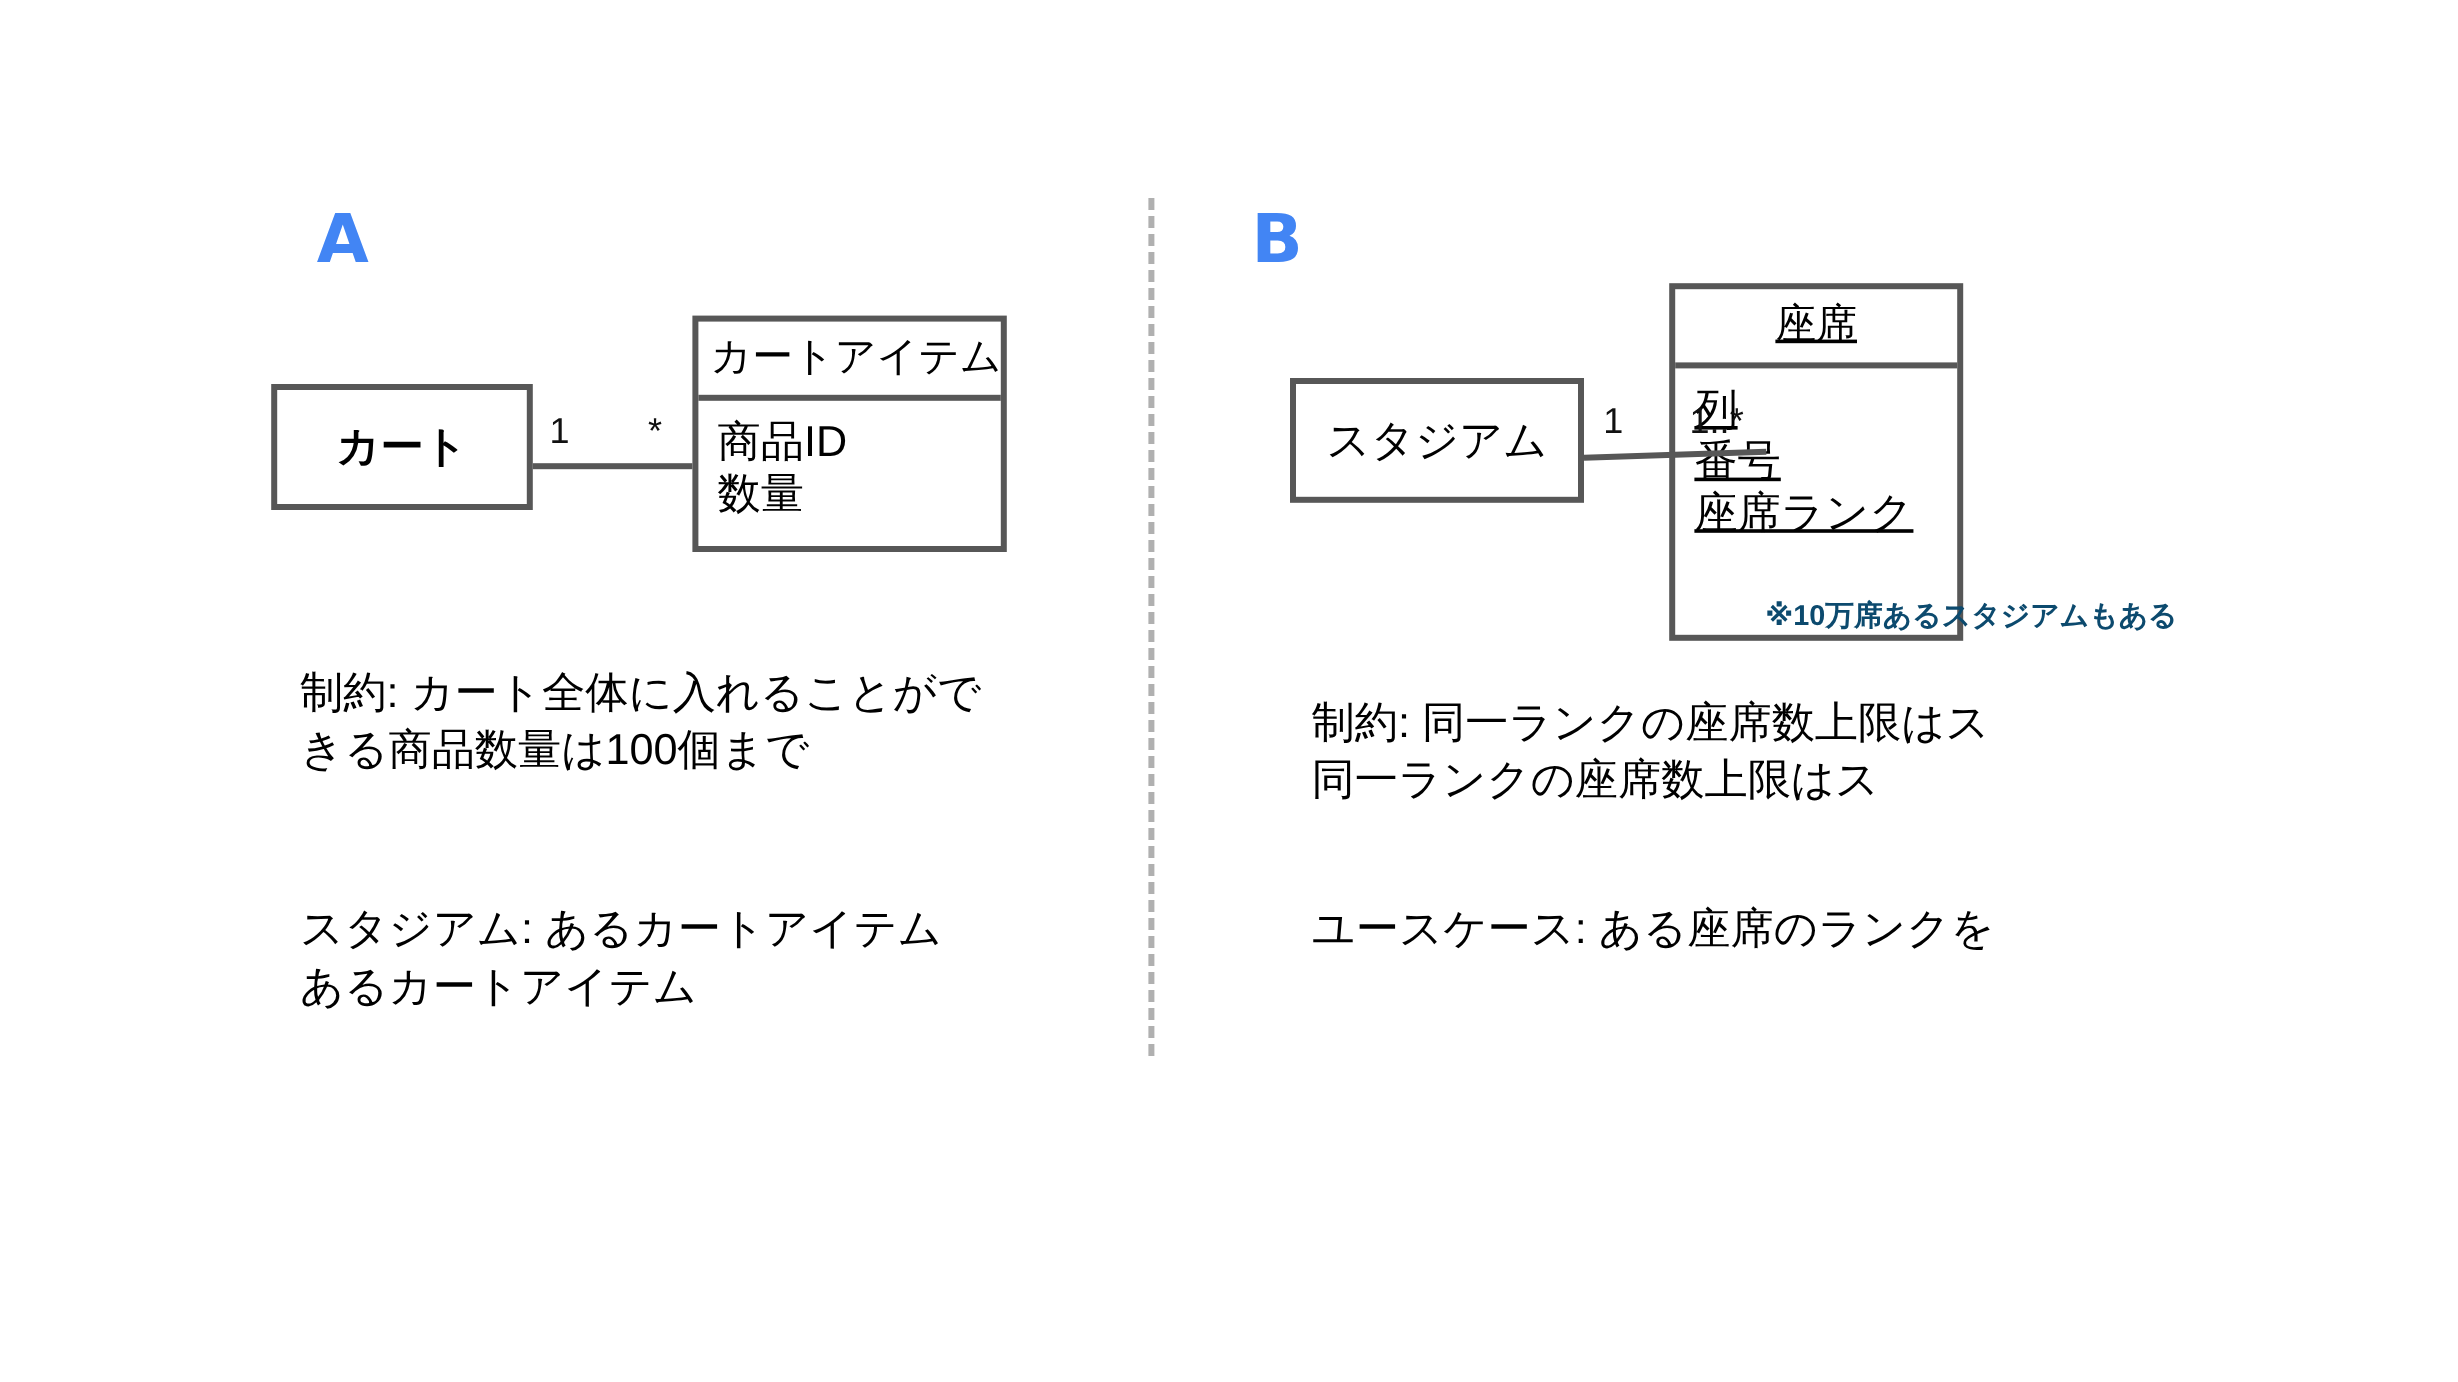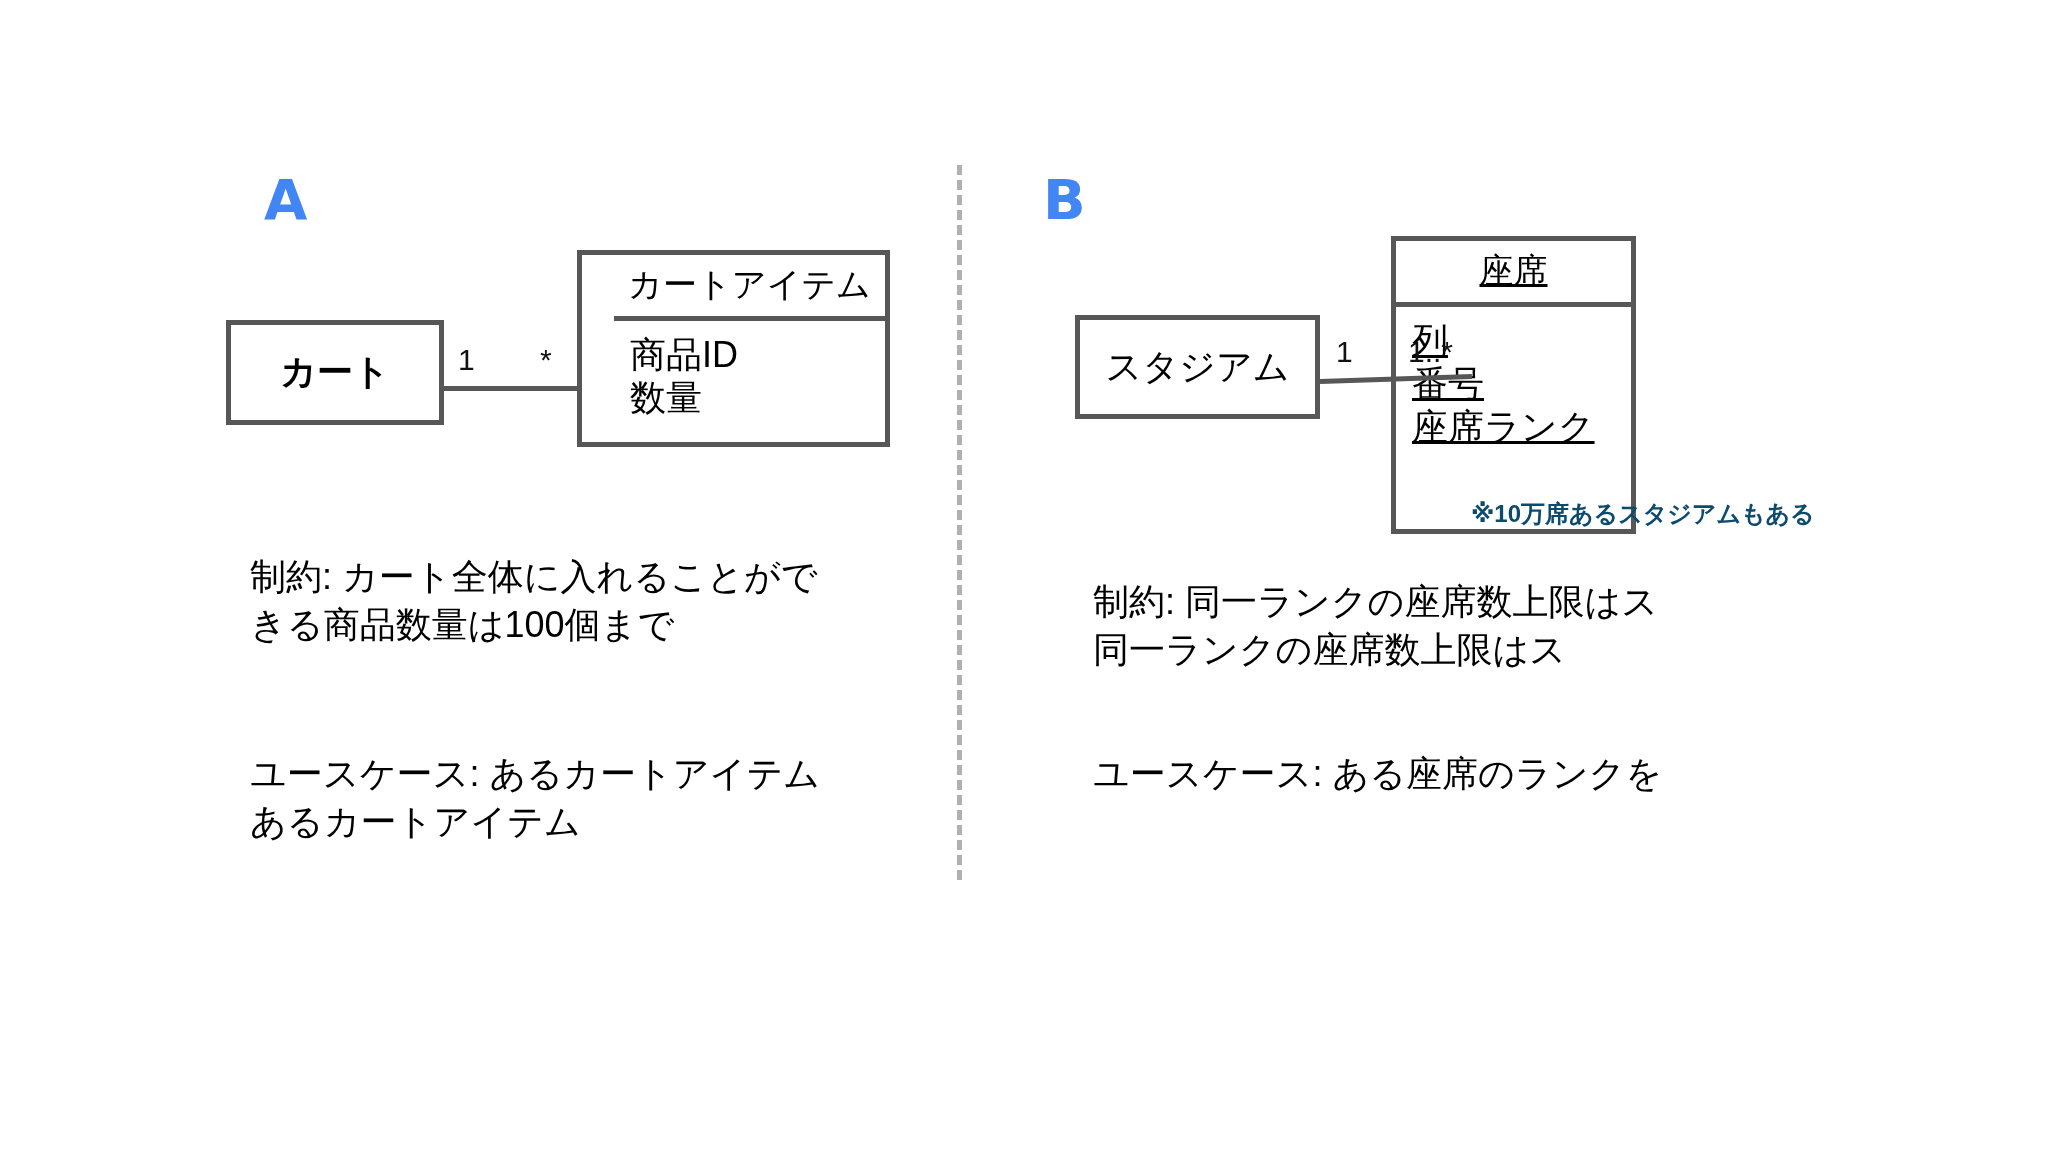--- a/index.html
+++ b/index.html
@@ -114,39 +114,39 @@
 <div id="canvas">
 
   <div class="divider"></div>
 
   <div id="label-a" class="panel-label">A</div>
 
   <div class="uml-box" id="a-left-box" style="left:226px; top:320px; width:218px; height:105px;font-weight:bold;">
     <div class="simple-name">カート</div>
   </div>
 
-  <div class="uml-box" id="a-right-box" style="left:577px; top:250px; width:313px; height:197px;padding-left:32px;">
+  <div class="uml-box" id="a-right-box" style="left:577px; top:263px; width:262px; height:197px;">
     <div class="hdr">カートアイテム</div>
     <div class="attrs">
       <div class="attr">商品ID</div>
       <div class="attr">数量</div>
     </div>
   </div>
 
   <div class="assoc-line" id="a-assoc" style="left:444px; top:386px; width:133px; height:5px;"></div>
   <div class="mult" style="left:458px; top:345px;">1</div>
   <div class="mult" style="left:540px; top:345px;">*</div>
 
   <div class="para" id="a-constraint" style="left:250px; top:553px; width:640px;">
     <div>制約: カート全体に入れることがで</div>
     <div>きる商品数量は100個まで</div>
   </div>
 
   <div class="para" id="a-usecase" style="left:250px; top:750px; width:640px;">
-    <div>ユースケース: あるカートアイテム</div>
+    <div>スタジアム: あるカートアイテム</div>
     <div>あるカートアイテム</div>
   </div>
 
   <div id="label-b" class="panel-label">B</div>
 
   <div class="uml-box" id="b-left-box" style="left:1075px; top:315px; width:245px; height:104px;">
     <div class="simple-name">スタジアム</div>
   </div>
 
   <div class="uml-box" id="b-right-box" style="left:1391px; top:236px; width:245px; height:298px;text-decoration:underline;">

